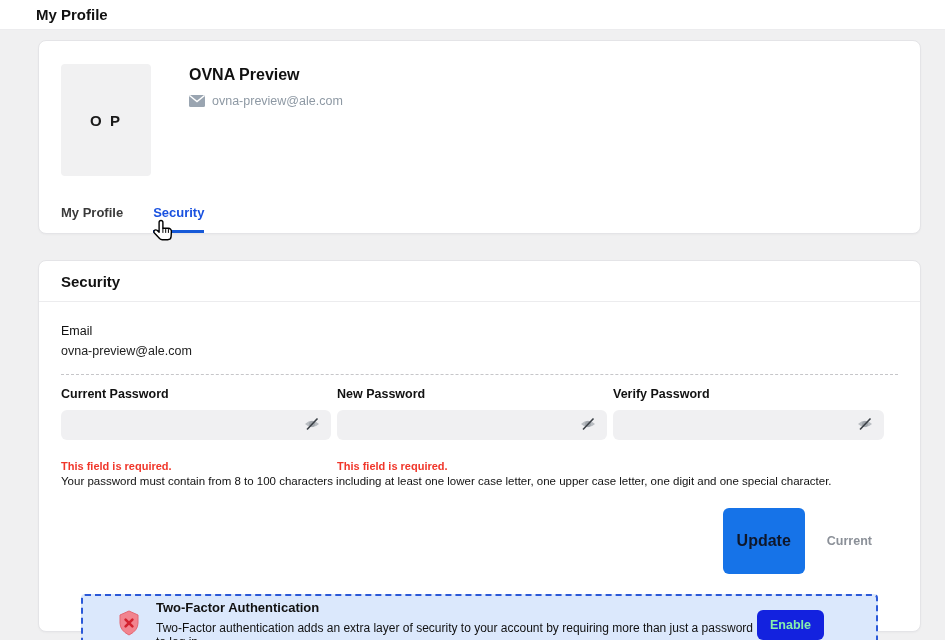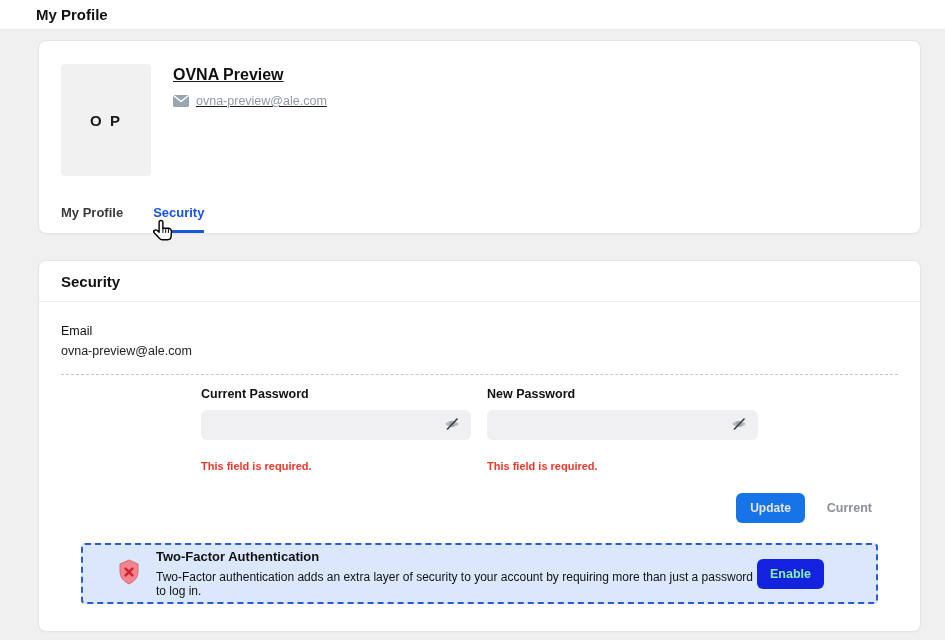--- a/index.html
+++ b/index.html
@@ -40,21 +40,21 @@
     position: relative;
   }
   .profile-top { display: flex; }
   .avatar {
     width: 90px; height: 112px;
     background: #f1f1f2;
     border-radius: 4px;
     display: flex; align-items: center; justify-content: center;
     font-size: 15px; font-weight: bold; letter-spacing: 2px; color: #1a1a1a;
   }
-  .profile-info { margin-left: 22px; padding-top: 2px; text-decoration: underline; }
+  .profile-info { margin-left: 38px; padding-top: 2px; }
   .profile-name { font-size: 16px; font-weight: bold; color: #111; }
   .profile-email-row {
     display: flex; align-items: center; gap: 7px;
     margin-top: 10px;
   }
   .profile-email { font-size: 12.5px; color: #8e99a4; }
 
   .tabs-row {
     position: absolute;
     left: 22px; bottom: 0;
@@ -83,21 +83,21 @@
   .sec-body { padding: 22px 22px 0 22px; }
 
   .email-label { font-size: 12.5px; font-weight: normal; color: #111; }
   .email-value { font-size: 12.5px; color: #222; margin-top: 6px; }
 
   .dashed-divider {
     border-top: 1px dashed #c6c6c9;
     margin: 16px 0 12px 0;
   }
 
-  .fields-row { display: flex; gap: 16px; justify-content: center; }
+  .fields-row { display: flex; gap: 6px; }
   .field-col { width: 270px; }
   .field-col:last-child { width: 271px; }
   .field-label { font-size: 12.5px; font-weight: bold; color: #111; margin-bottom: 9px; }
   .pw-input-wrap {
     position: relative;
     height: 30px;
     background: #f0f0f2;
     border-radius: 6px;
   }
   .pw-input {
@@ -126,25 +126,25 @@
     color: #111;
   }
 
   .actions {
     display: flex; align-items: center; justify-content: flex-end;
     gap: 22px;
     margin-top: 21px;
     padding-right: 26px;
   }
   .btn-update {
-    background: #1673e8; color: #e5e5e5;
+    background: #1673e8; color: #0f172a;
     border: none; border-radius: 6px;
-    font-size: 12px; font-weight: bold;
+    font-size: 16px; font-weight: bold;
     font-family: "Liberation Sans", sans-serif;
-    padding: 8px 14px; cursor: pointer;
+    padding: 24px 14px; cursor: pointer;
   }
   .btn-cancel {
     background: transparent; border: none;
     color: #8b9098; font-size: 12.5px; font-weight: bold;
     font-family: "Liberation Sans", sans-serif;
     cursor: pointer;
   }
 
   .twofa-banner {
     margin: 20px 20px 0 20px;
@@ -248,23 +248,38 @@
               <svg width="20" height="20" viewBox="0 0 20 20">
                 <path d="M3 10 Q10 3.5 17 10 Q10 16.5 3 10 Z" fill="#b9bdc2"></path>
                 <circle cx="10" cy="10" r="3" fill="#a2a7ad"></circle>
                 <line x1="5" y1="15.5" x2="15.5" y2="4.5" stroke="#3b4046" stroke-width="1.6"></line>
               </svg>
             </button>
           </div>
           <div class="field-error">This field is required.</div>
         </div>
 
-
-      </div>
-
+        <div class="field-col">
+          <div class="field-label">Verify Password</div>
+          <div class="pw-input-wrap">
+            <input class="pw-input" type="password" value="" style="">
+            <button class="eye-btn">
+              <svg width="20" height="20" viewBox="0 0 20 20">
+                <path d="M3 10 Q10 3.5 17 10 Q10 16.5 3 10 Z" fill="#b9bdc2"></path>
+                <circle cx="10" cy="10" r="3" fill="#a2a7ad"></circle>
+                <line x1="5" y1="15.5" x2="15.5" y2="4.5" stroke="#3b4046" stroke-width="1.6"></line>
+              </svg>
+            </button>
+          </div>
+          <div class="field-error"></div>
+        </div>
+
+      </div>
+
+      <div class="hint">Your password must contain from 8 to 100 characters including at least one lower case letter, one upper case letter, one digit and one special character.</div>
 
       <div class="actions">
         <button class="btn-update">Update</button>
         <button class="btn-cancel">Current</button>
       </div>
 
       <div class="twofa-banner">
         <span class="twofa-icon">
           <svg width="24" height="26" viewBox="0 0 24 26">
             <path d="M12 1 L21 5 V13 Q21 20.5 12 25 Q3 20.5 3 13 V5 Z" fill="#f2848f" stroke="#e46672" stroke-width="1"></path>

